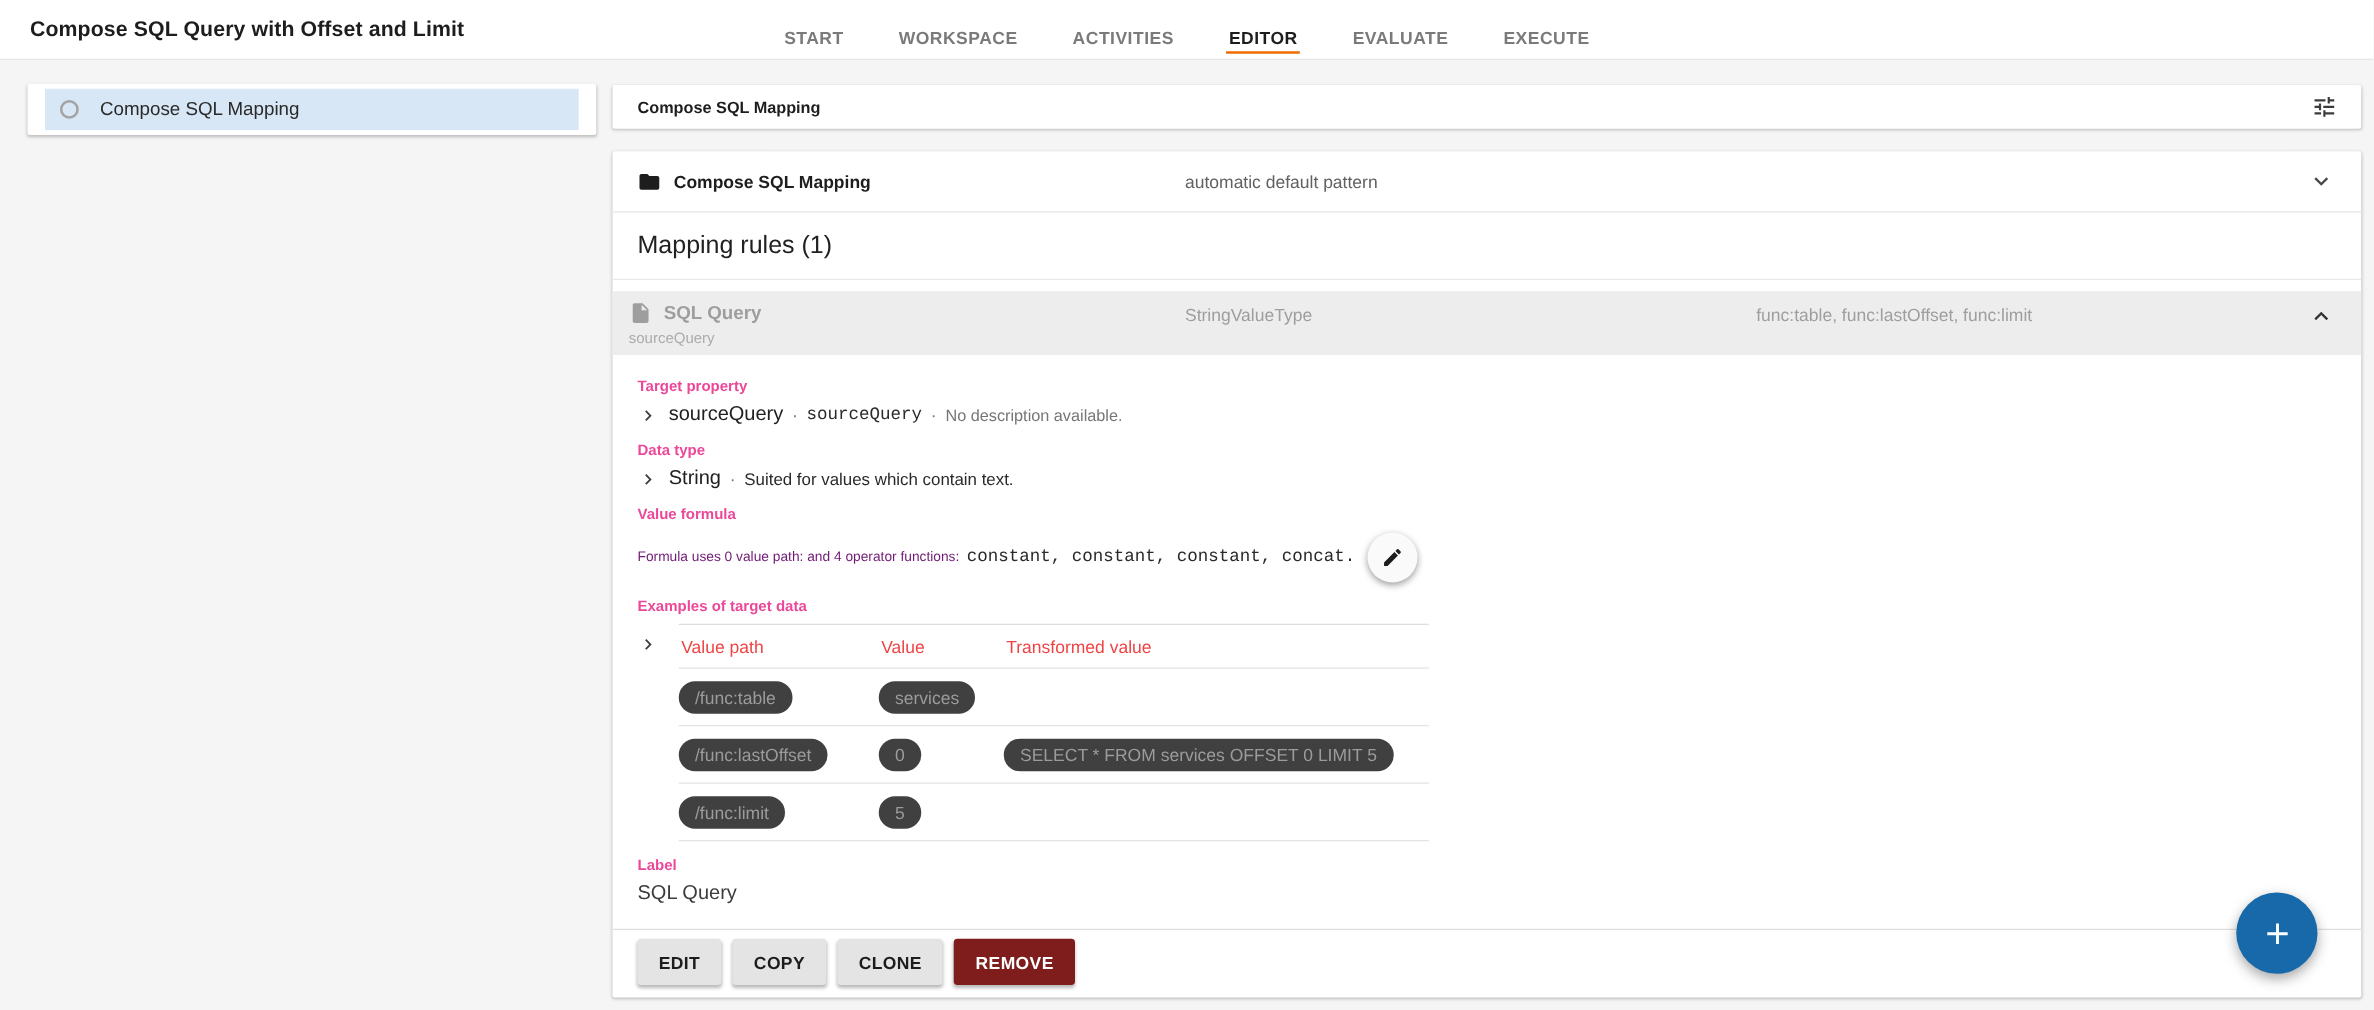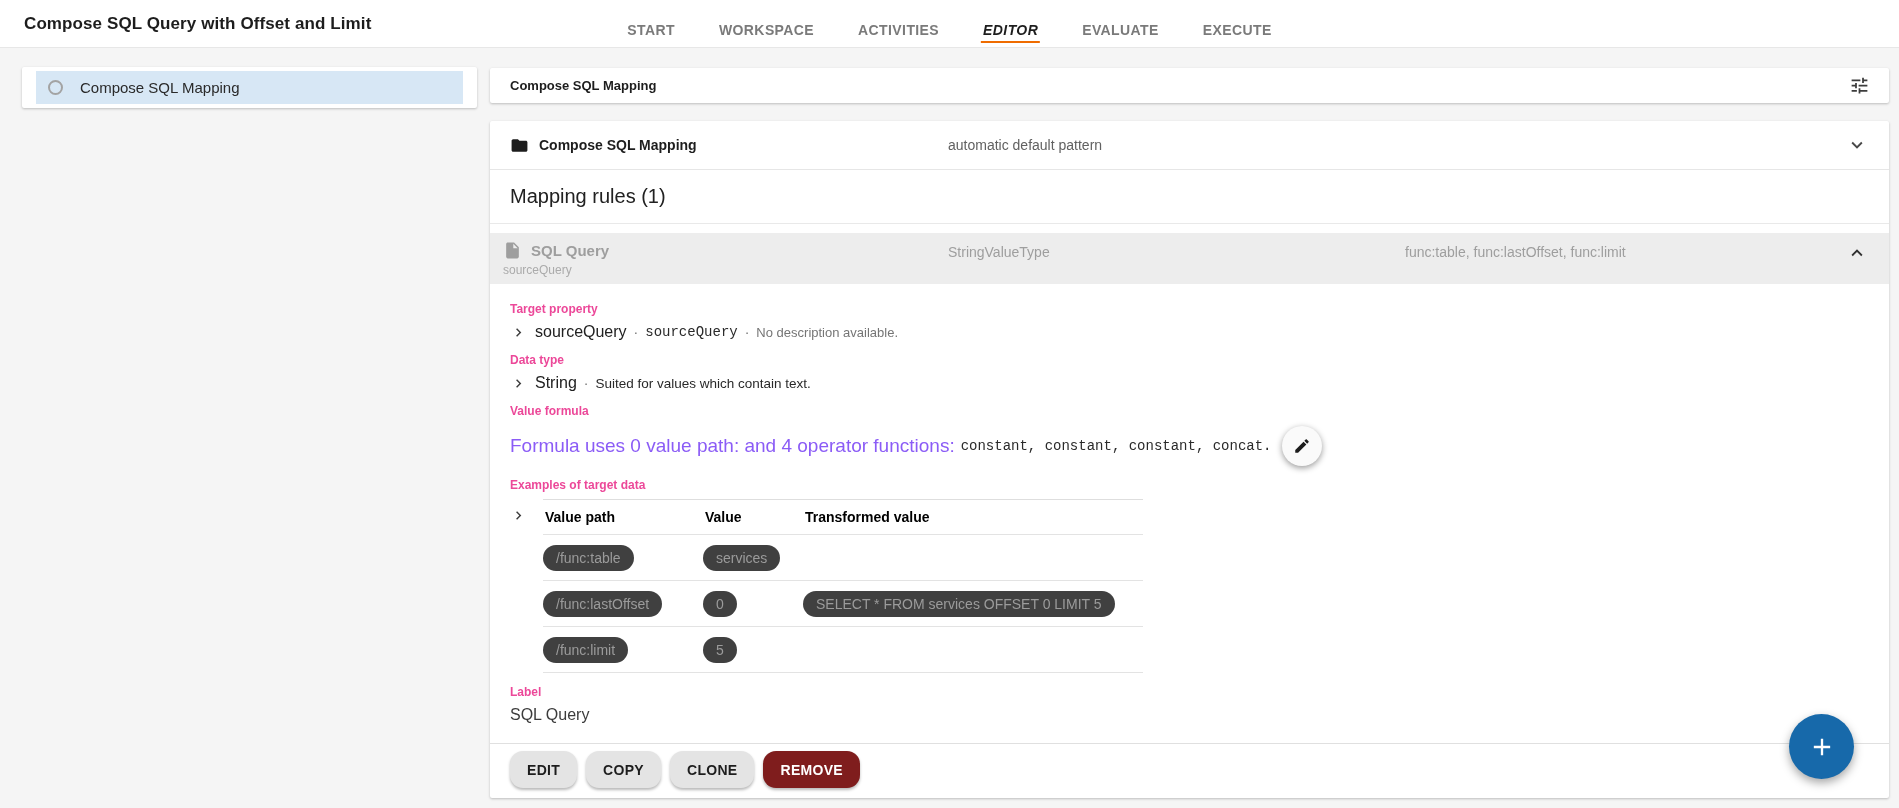--- a/index.html
+++ b/index.html
@@ -8,21 +8,21 @@
 
   
   .topbar { position:absolute; left:0; top:0; width:100%; height:48px; background:#fff;
             border-bottom:1px solid #e7e7e7; }
   .page-title { position:absolute; left:24px; top:0; line-height:48px; font-size:17px;
                 font-weight:700; color:#1d1d1d; letter-spacing:0.1px; }
   .nav { position:absolute; left:50%; transform:translateX(-50%); top:0; height:61px;
          display:flex; align-items:center; gap:40px; }
   .nav-item { font-size:14px; font-weight:700; letter-spacing:0.4px; color:#7a7a7a;
               padding:4px 2px 3px; cursor:pointer; border-bottom:2px solid transparent; }
-  .nav-item.active { color:#1d1d1d; border-bottom:2px solid #ef6c00;font-style:italic; }
+  .nav-item.active { color:#1d1d1d; border-bottom:2px solid #ef6c00; }
 
   
   .sidebar-card { position:absolute; left:22px; top:67px; width:455px; height:41px;
                   background:#fff; border-radius:2px;
                   box-shadow:0 1px 3px rgba(0,0,0,0.16), 0 1px 2px rgba(0,0,0,0.08);
                   display:flex; align-items:center; padding:0 14px; }
   .sidebar-item { display:flex; align-items:center; width:100%; height:33px;
                   background:#d7e7f5; padding:0 12px; cursor:pointer; }
   .radio-circle { width:15px; height:15px; border:2px solid #a3a3a3; border-radius:50%;
                   background:transparent; flex:none; }
@@ -70,41 +70,41 @@
   .sec-label { font-size:12px; font-weight:700; color:#ec4899; margin:12px 20px 7px; }
   .sec-row { display:flex; align-items:center; margin:0 20px; }
   .chev-sm { color:#3c3c3c; display:flex; align-items:center; margin-right:8px; flex:none; }
   .big-val { font-size:16px; color:#212121; }
   .dot { color:#757575; margin:0 7px; font-size:14px; }
   .mono { font-family:"Liberation Mono", "DejaVu Sans Mono", monospace; font-size:14px; color:#2a2a2a; }
   .desc { font-size:13px; color:#757575; }
   .desc-dark { font-size:13.5px; color:#2a2a2a; }
 
   .formula-row { display:flex; align-items:center; margin:8px 20px 2px; }
-  .formula-text { font-size:19px; color:#8b5cf6; }
+  .formula-text { font-size:11px; color:#701a75; }
   .edit-fab { width:40px; height:40px; border-radius:50%; border:none; background:#fafafa;
               box-shadow:0 2px 6px rgba(0,0,0,0.4); margin-left:10px; cursor:pointer;
               display:flex; align-items:center; justify-content:center; color:#1d1d1d; flex:none; }
 
   .examples-row { display:flex; align-items:flex-start; margin:2px 20px 0; }
   .ex-table { margin-left:8px; width:600px; border-top:1px solid #dedede; }
   .ex-head, .ex-row { display:grid; grid-template-columns:160px 100px 1fr; align-items:center; }
   .ex-head { height:35px; border-bottom:1px solid #e3e3e3; }
-  .ex-head > div { font-size:14px; font-weight:700; color:#000000; padding-left:2px; }
+  .ex-head > div { font-size:14px; font-weight:400; color:#ef4444; padding-left:2px; }
   .ex-row { height:46px; border-bottom:1px solid #e3e3e3; }
   .chip { display:inline-block; background:#404040; color:#9b9b9b; font-size:14px;
           border-radius:15px; padding:5px 13px; max-width:100%; white-space:nowrap; }
   .chip:empty { display:none; }
 
   .label-value { font-size:16px; color:#3c3c3c; margin:2px 20px 0; }
 
   
   .action-row { border-top:1px solid #e0e0e0; padding:7px 20px 10px; display:flex; gap:9px;
                 flex:none; align-items:center; }
-  .btn { height:37px; padding:0 17px; border:none; border-radius:13px; background:#e4e4e4;
+  .btn { height:37px; padding:0 17px; border:none; border-radius:3px; background:#e4e4e4;
          color:#1d1d1d; font-family:"Liberation Sans", sans-serif; font-size:14px;
          font-weight:700; letter-spacing:0.3px; cursor:pointer;
          box-shadow:0 2px 3px rgba(0,0,0,0.28); }
   .btn.danger { background:#7f1d1d; color:#fff; }
 
   
   .fab { position:absolute; left:1789px; top:714px; width:65px; height:65px; border-radius:50%;
          border:none; background:#1769aa; color:#fff; cursor:pointer; z-index:10;
          box-shadow:0 4px 10px rgba(0,0,0,0.35); display:flex; align-items:center;
          justify-content:center; }

